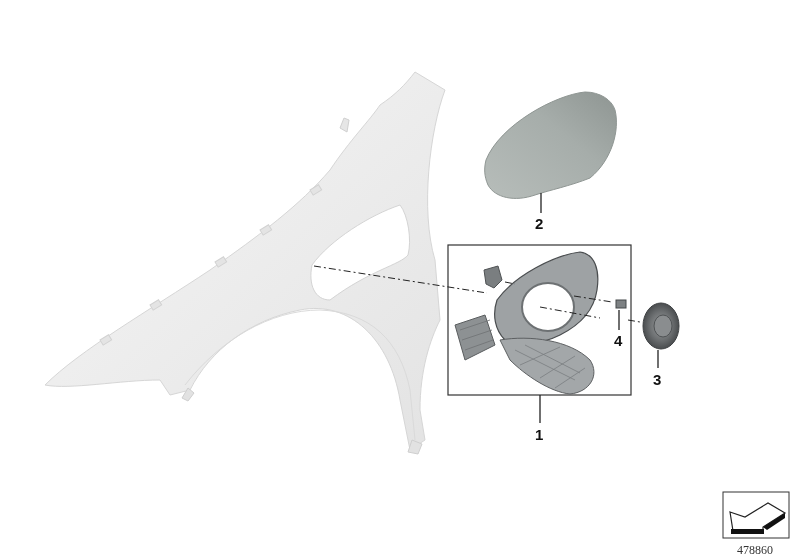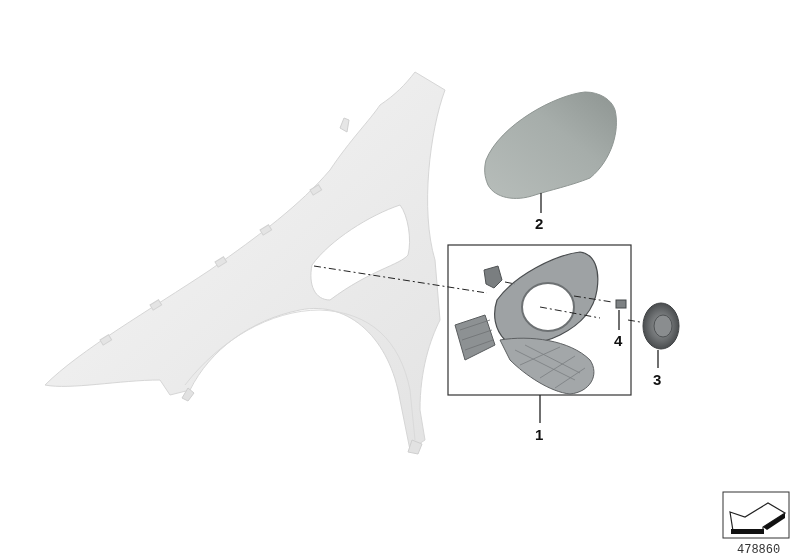--- a/index.html
+++ b/index.html
@@ -1,19 +1,19 @@
 <!DOCTYPE html>
 <html><head>
 <meta charset="utf-8">
 <style>
   html, body { margin:0; padding:0; background:#ffffff; }
   body { width:800px; height:560px; position:relative; overflow:hidden; font-family:"Liberation Sans", sans-serif; }
   .canvas { position:absolute; left:0; top:0; width:800px; height:560px; }
   .callout { position:absolute; font-family:"Liberation Sans", sans-serif; font-weight:bold; font-size:15px; color:#111; line-height:1; }
-  .diagram-id { position:absolute; font-family:Liberation Mono, monospace; font-size:12px; color:#333; }
+  .diagram-id { position:absolute; font-family:Liberation Serif, serif; font-size:12px; color:#333; }
 </style>
 </head>
 <body>
 
 <div class="canvas">
   <svg width="800" height="560" viewBox="0 0 800 560">
     <defs>
       <linearGradient id="fenderGrad" x1="0" y1="0" x2="1" y2="1">
         <stop offset="0" stop-color="#f6f6f6"></stop>
         <stop offset="1" stop-color="#e3e3e3"></stop>

